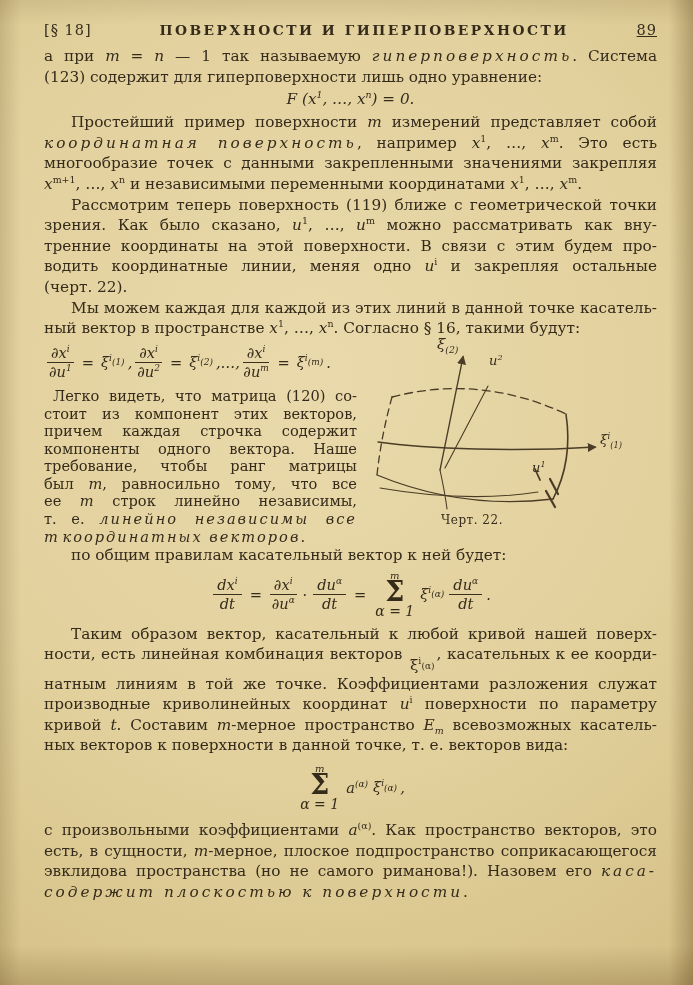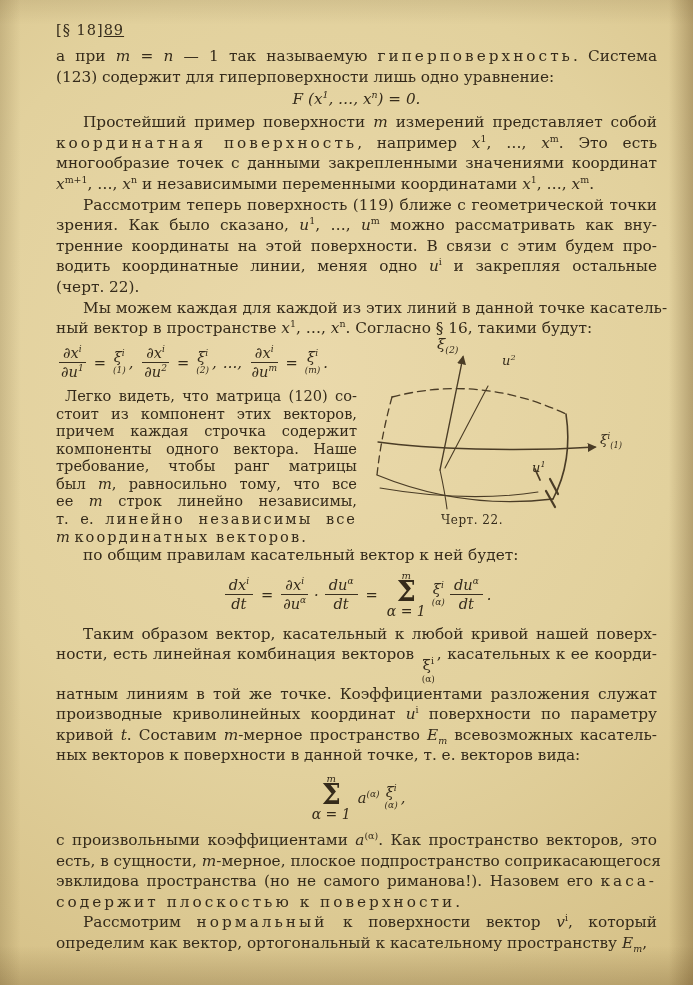--- a/index.html
+++ b/index.html
@@ -1,52 +1,52 @@
 <!DOCTYPE html>
 <html><head>
 <meta charset="utf-8">
 <style>
   html,body{margin:0;padding:0;width:693px;height:985px;overflow:hidden;}
   .page{
     position:relative;width:693px;height:985px;box-sizing:border-box;
-    padding:22px 36px 0 56px;
+    padding:22px 36px 0 44px;
     color:#352b1b;
     font-family:"DejaVu Serif","Liberation Serif","DejaVu Sans",serif;
     font-size:15.3px;
     background:
       linear-gradient(to right, rgba(70,48,12,.16), rgba(70,48,12,0) 3%, rgba(70,48,12,0) 96.5%, rgba(80,52,14,.30)),
       linear-gradient(to bottom, rgba(70,48,12,.10), rgba(70,48,12,0) 2.5%, rgba(70,48,12,0) 96%, rgba(80,52,14,.22)),
       radial-gradient(ellipse 120% 90% at 45% 38%, #ead9ab 0%, #e2d19d 45%, #d6c188 78%, #c3ab72 100%);
   }
   .header{display:flex;align-items:baseline;margin-bottom:8px;font-size:14.5px;}
   .hsec{flex:0 0 auto;letter-spacing:1px;}
   .htitle{flex:1 1 auto;text-align:center;font-weight:bold;letter-spacing:2.5px;font-size:13.8px;}
   .hpage{flex:0 0 auto;letter-spacing:1px;text-decoration:underline;}
   .para{margin:0;}
   .tl{line-height:20.6px;white-space:nowrap;text-align:justify;text-align-last:justify;}
   .tl:last-child{text-align-last:auto;}
   .para .tl:first-child{text-indent:27px;}
   .para.noind .tl:first-child{text-indent:0;}
   .para.smallind .tl:first-child{text-indent:9px;}
   .tight .tl{line-height:17.6px;font-size:14.6px;}
-  .sp{letter-spacing:3px;}
+  .sp{letter-spacing:3px;font-style:italic;}
   .tight .sp{letter-spacing:2px;}
   sup{font-size:.62em;line-height:0;}
   sub{font-size:.62em;line-height:0;}
   i{font-style:italic;}
   
   .dformula{display:flex;align-items:center;justify-content:center;font-style:italic;
             font-size:14.6px;margin:5px 0 6px;}
   .dformula.plain{display:block;text-align:center;font-size:15.2px;margin:3px 0 4px;}
   .frac{display:inline-flex;flex-direction:column;align-items:center;margin:0 3px;line-height:1;}
   .frac .num{display:block;padding:1px 4px 2px;border-bottom:1.1px solid #3a3020;}
   .frac .den{display:block;padding-top:2px;}
   .feq{margin:0 5px;}
   .fdot{margin:0 3px;}
-  .us{display:inline-flex;flex-direction:column;align-items:center;line-height:1;vertical-align:-11px;margin:0 2px;}
+  .us{display:inline-flex;flex-direction:row;align-items:center;line-height:1;vertical-align:-11px;margin:0 2px;}
   .usb{font-size:9px;margin-top:1px;letter-spacing:0;}
   .sum{display:inline-flex;flex-direction:column;align-items:center;line-height:1;margin:0 4px;}
   .sum .top{font-size:10px;}
   .sum .sig{font-size:27px;line-height:.85;font-style:normal;font-weight:bold;}
   .sum .bot{font-size:14px;}
   .fb{width:272px;justify-content:space-between;margin:6px 0 7px;}
   .fgroup{display:inline-flex;align-items:center;}
   .fsep{margin-left:1px;}
   
   .fig{float:right;width:290px;height:196px;position:relative;margin:2px 0 4px 10px;}
@@ -55,34 +55,35 @@
   .fcap{position:absolute;left:0;top:172px;width:210px;text-align:center;font-size:12px;letter-spacing:.5px;}
   .clear{clear:both;}
 </style>
 </head>
 <body>
 
 <div class="page">
 
   <div class="header">
     <span class="hsec">[§ 18]</span>
+    <span class="htitle">ПОВЕРХНОСТИ И ГИПЕРПОВЕРХНОСТИ</span>
     <span class="hpage">89</span>
   </div>
 
   <div class="para noind">
       <div class="tl">а при <i>m</i> = <i>n</i> — 1 так называемую <span class="sp">гиперповерхность</span>. Система</div>
       <div class="tl">(123) содержит для гиперповерхности лишь одно уравнение:</div>
     </div>
 
   <div class="dformula plain"><i>F</i> (<i>x</i><sup>1</sup>, …, <i>x</i><sup>n</sup>) = 0.</div>
 
   <div class="para">
       <div class="tl">Простейший пример поверхности <i>m</i> измерений представляет собой</div>
       <div class="tl"><span class="sp">координатная поверхность</span>, например <i>x</i><sup>1</sup>, …, <i>x</i><sup>m</sup>. Это есть</div>
-      <div class="tl">многообразие точек с данными закрепленными значениями координат</div>
+      <div class="tl">многообразие точек с данными закрепленными значениями закрепляя</div>
       <div class="tl"><i>x</i><sup>m+1</sup>, …, <i>x</i><sup>n</sup> и независимыми переменными координатами <i>x</i><sup>1</sup>, …, <i>x</i><sup>m</sup>.</div>
     </div>
 
   <div class="para">
       <div class="tl">Рассмотрим теперь поверхность (119) ближе с геометрической точки</div>
       <div class="tl">зрения. Как было сказано, <i>u</i><sup>1</sup>, …, <i>u</i><sup>m</sup> можно рассматривать как вну-</div>
       <div class="tl">тренние координаты на этой поверхности. В связи с этим будем про-</div>
       <div class="tl">водить координатные линии, меняя одно <i>u</i><sup>i</sup> и закрепляя остальные</div>
       <div class="tl">(черт. 22).</div>
     </div>
@@ -108,21 +109,21 @@
         <path d="M13,147 Q100,162 171,151" stroke-width="1.1"></path>
         <path d="M73,129 L96,16" marker-end="url(#ah)"></path>
         <path d="M78,127 Q100,85 121,45" stroke-width="1.1"></path>
         <path d="M73,129 Q78,152 80,168" stroke-width="1.1"></path>
         <path d="M183,138 L191,153" stroke-width="2.2"></path>
         <path d="M179,150 L188,166" stroke-width="2.2"></path>
         <path d="M168,128 L173,139" stroke-width="1.8"></path>
       </g>
     </svg>
     <span class="flbl" style="left:70px;top:-6px;font-size:15px">ξ<sub>(2)</sub></span>
-    <span class="flbl" style="left:135px;top:12px;font-size:13px"><i>u</i><sup>2</sup></span>
+    <span class="flbl" style="left:122px;top:12px;font-size:13px"><i>u</i><sup>2</sup></span>
     <span class="flbl" style="left:233px;top:90px;font-size:13.5px">ξ<sup>i</sup><sub>(1)</sub></span>
     <span class="flbl" style="left:165px;top:119px;font-size:13px"><i>u</i><sup>1</sup></span>
     <div class="fcap">Черт. 22.</div>
   </div>
 
   <div class="dformula fb">
     <span class="fgroup">
       <span class="frac">
           <span class="num">∂<i>x</i><sup>i</sup></span>
           <span class="den">∂<i>u</i><sup>1</sup></span>
@@ -235,18 +236,14 @@
     <span class="fsep">,</span>
   </div>
 
   <div class="para noind">
       <div class="tl">с произвольными коэффициентами <i>a</i><sup>(α)</sup>. Как пространство векторов, это</div>
       <div class="tl">есть, в сущности, <i>m</i>-мерное, плоское подпространство соприкасающегося</div>
       <div class="tl">эвклидова пространства (но не самого риманова!). Назовем его <span class="sp">каса-</span></div>
       <div class="tl"><span class="sp">содержит плоскостью к поверхности</span>.</div>
     </div>
 
-  <div class="para">
-      <div class="tl">Рассмотрим <span class="sp">нормальный</span> к поверхности вектор <i>v</i><sup>i</sup>, который</div>
-      <div class="tl">определим как вектор, ортогональный к касательному пространству <i>E<sub>m</sub></i>,</div>
-    </div>
 
 </div>
 
 </body></html>

